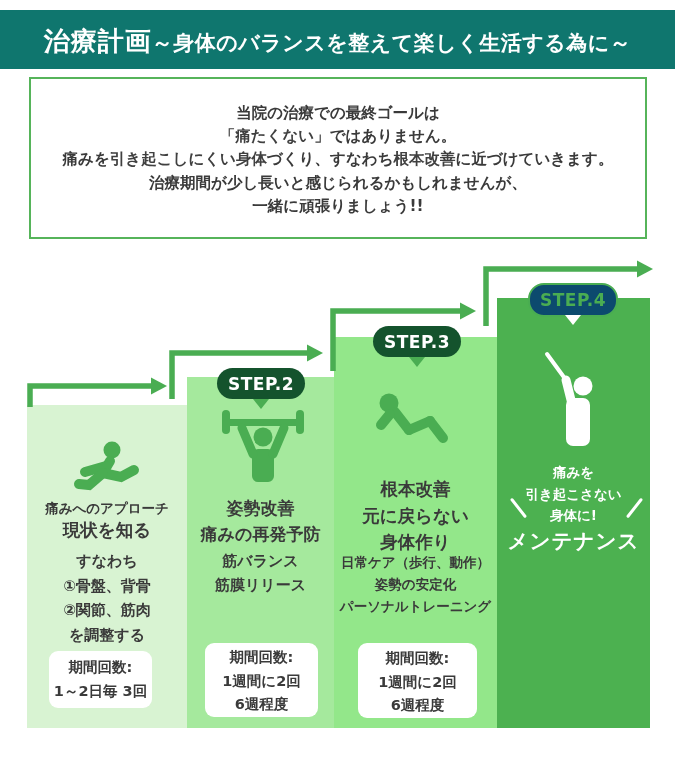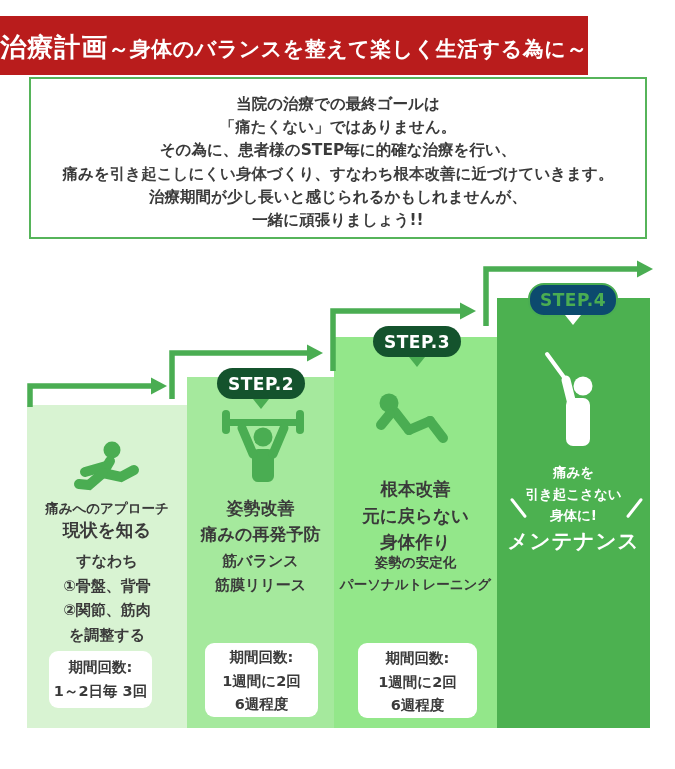--- a/index.html
+++ b/index.html
@@ -1,27 +1,27 @@
 <!DOCTYPE html>
 <html><head>
 <meta charset="utf-8">
 <style>
   html,body{margin:0;padding:0;background:#ffffff;}
   .canvas{
     position:relative;width:675px;height:769px;background:#ffffff;overflow:hidden;
     font-family:"DejaVu Sans","Liberation Sans",sans-serif;font-weight:bold;color:#3a3a3a;
   }
   
-  .banner{position:absolute;left:0;top:16px;width:588px;height:59px;background:#b91c1c;
+  .banner{position:absolute;left:0;top:10px;width:675px;height:59px;background:#0f766e;
     display:flex;align-items:baseline;justify-content:center;color:#fff;padding-top:14px;box-sizing:border-box;}
   .banner .t1{font-size:26px;letter-spacing:1px;}
   .banner .t2{font-size:21px;letter-spacing:.5px;}
   
   .intro{position:absolute;left:29px;top:77px;width:618px;height:162px;box-sizing:border-box;
-    border:2px solid #56b45a;background:#fff;text-align:center;padding-top:14px;
+    border:2px solid #56b45a;background:#fff;text-align:center;padding-top:23px;
     font-size:15.5px;line-height:23.2px;}
   .hl{color:#404040;}
   
   .blk{position:absolute;z-index:1;}
   .blk1{left:27px; top:405px;width:160px;height:323px;background:#d8f3d2;}
   .blk2{left:187px;top:377px;width:147px;height:351px;background:#a5e99d;}
   .blk3{left:334px;top:337px;width:163px;height:391px;background:#93e78a;}
   .blk4{left:497px;top:298px;width:153px;height:430px;background:#4cb150;}
   
   .arrows{position:absolute;left:0;top:0;z-index:2;pointer-events:none;}
@@ -67,21 +67,20 @@
 <div class="canvas">
 
   <div class="banner">
     <span class="t1">治療計画</span>
       <span class="t2">～身体のバランスを整えて楽しく生活する為に～</span>
   </div>
 
   <div class="intro">
     <div><span>当院の治療での最終ゴールは</span></div>
     <div><span class="hl">「痛たくない」</span><span>ではありません。</span></div>
-    <div><span>その為に、患者様のSTEP毎に的確な治療を行い、</span></div>
     <div><span>痛みを</span><span class="hl">引き起こしにくい身体</span><span>づくり、すなわち</span><span class="hl">根本改善</span><span>に近づけていきます。</span></div>
     <div><span>治療期間が少し長いと感じられるかもしれませんが、</span></div>
     <div><span>一緒に頑張りましょう!!</span></div>
   </div>
 
   <div class="blk blk1"></div>
   <div class="blk blk2"></div>
   <div class="blk blk3"></div>
   <div class="blk blk4"></div>
 
@@ -178,20 +177,21 @@
     <div>1週間に2回</div>
     <div>6週程度</div>
   </div>
 
   <div class="stx w163 s3-title">
     <div>根本改善</div>
     <div>元に戻らない</div>
     <div>身体作り</div>
   </div>
   <div class="stx w163 s3-body">
+    <div>日常ケア（歩行、動作）</div>
     <div>姿勢の安定化</div>
     <div>パーソナルトレーニング</div>
   </div>
   <div class="pbox p3">
     <div>期間回数:</div>
     <div>1週間に2回</div>
     <div>6週程度</div>
   </div>
 
   <div class="stx w153 s4-lead">

